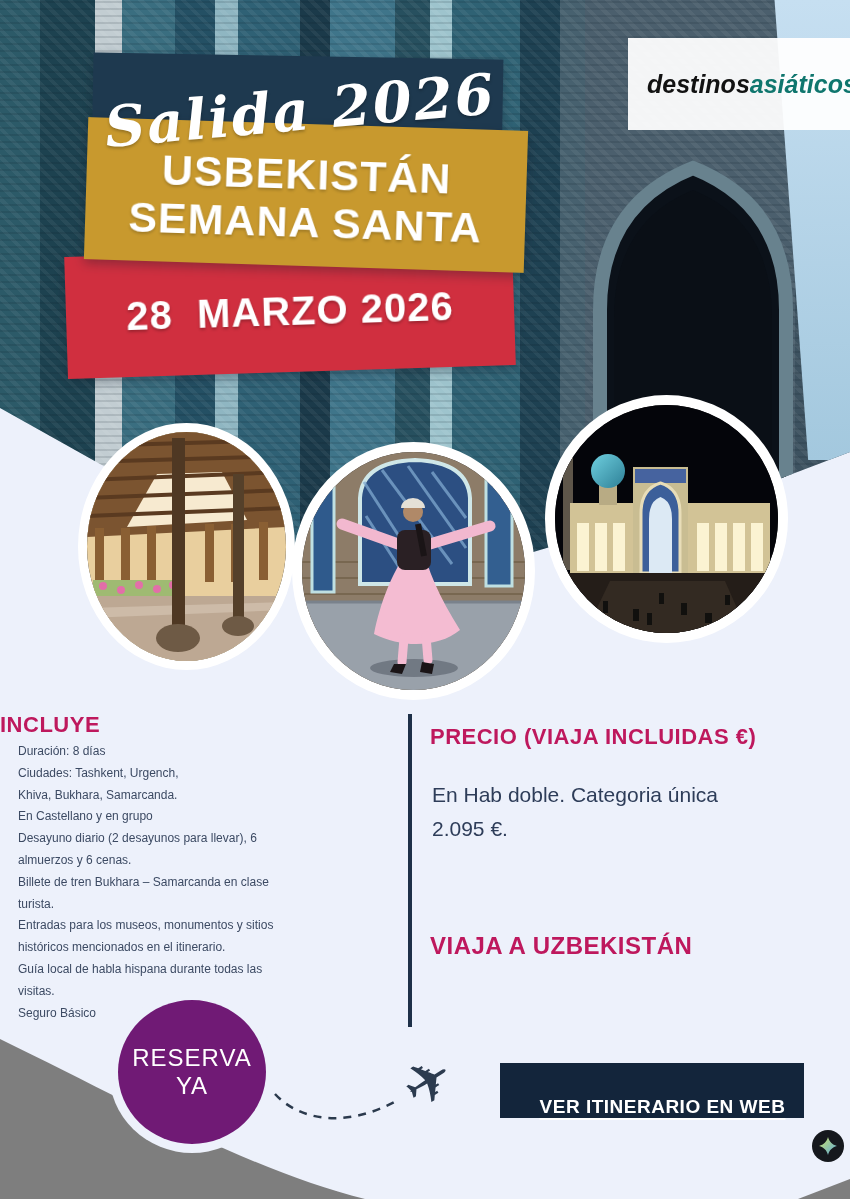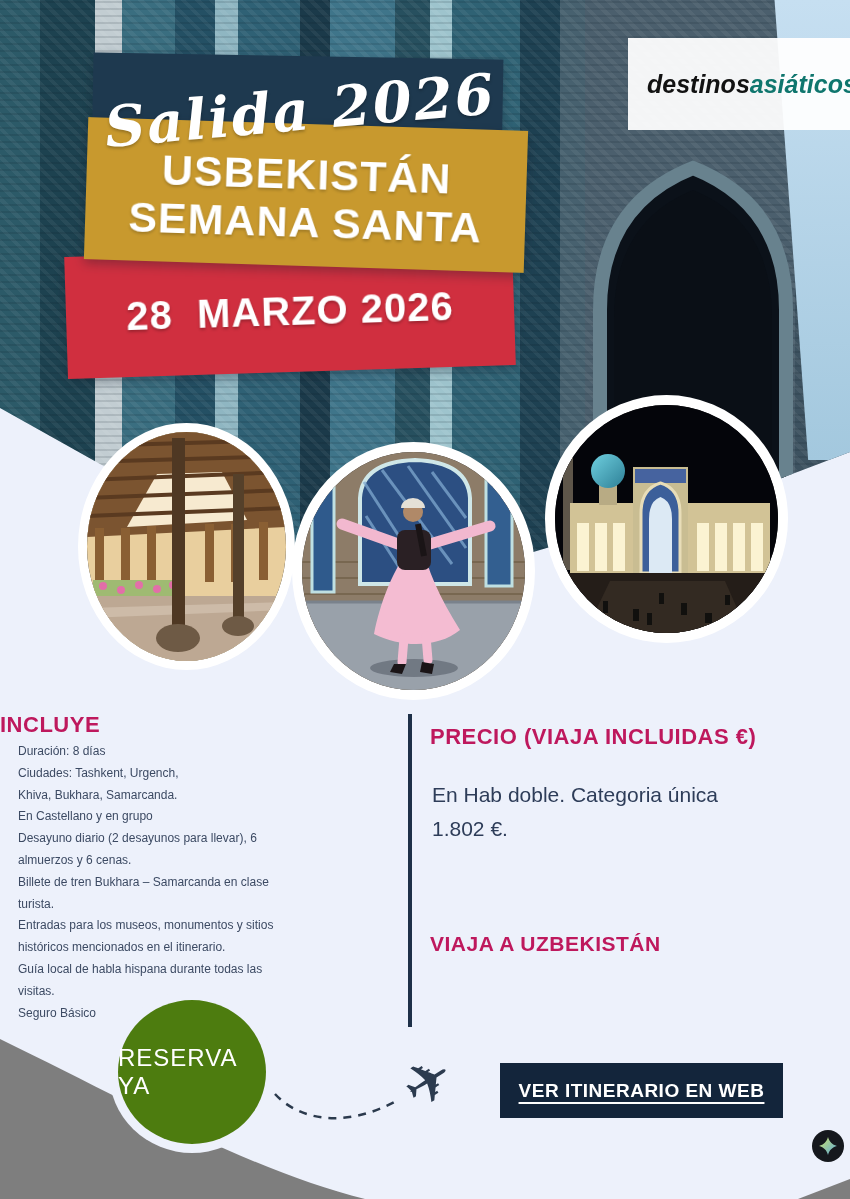--- a/index.html
+++ b/index.html
@@ -66,41 +66,41 @@
   .incluye-body{
     position:absolute;left:18px;top:741px;width:392px;z-index:2;
     font-size:12px;line-height:21.8px;color:#3c4a63;white-space:pre-line;
   }
   .vdivider{position:absolute;left:408px;top:714px;width:4px;height:313px;background:#1e3048;z-index:2;}
   .precio-head{left:430px;top:724px;width:420px;}
   .precio-body{
     position:absolute;left:432px;top:778px;width:400px;z-index:2;
     font-size:21px;line-height:34px;color:#2e3d59;white-space:pre-line;
   }
-  .viaja-head{left:430px;top:932px;width:420px;font-size:21px;}
+  .viaja-head{left:430px;top:932px;width:420px;font-size:24px;}
   .viaja-body{
     position:absolute;left:432px;top:966px;width:400px;z-index:2;
     font-size:16px;line-height:28px;color:#3c4a63;white-space:pre-line;
   }
   
   .reserva{
     position:absolute;left:118px;top:1000px;width:148px;height:144px;z-index:3;
-    background:#4d7c0f;border-radius:50%;box-shadow:0 0 0 9px #edf1fb;
-    display:flex;flex-direction:column;align-items:flex-start;justify-content:center;
+    background:#701a75;border-radius:50%;box-shadow:0 0 0 9px #edf1fb;
+    display:flex;flex-direction:column;align-items:center;justify-content:center;
     color:#fff;font-size:24px;letter-spacing:1px;line-height:28px;cursor:pointer;
   }
   .flight{position:absolute;left:230px;top:1030px;z-index:2;}
   .plane{
     position:absolute;left:404px;top:1048px;z-index:2;
     font-family:"DejaVu Sans",sans-serif;font-size:58px;color:#2c3b4f;
     transform:rotate(-32deg);
   }
   .cta{
     position:absolute;left:500px;top:1063px;width:283px;height:55px;z-index:2;
-    background:#13253b;display:flex;align-items:center;justify-content:center;cursor:pointer;
+    background:#13253b;display:flex;align-items:flex-end;justify-content:center;cursor:pointer;padding-left:21px;
   }
   .cta span{
     color:#fff;font-weight:bold;font-size:19px;letter-spacing:.5px;
     text-decoration:underline;text-underline-offset:5px;text-decoration-thickness:2px;
   }
   
   .footer-svg{position:absolute;left:0;top:1029px;z-index:1;}
   .spark{
     position:absolute;left:812px;top:1130px;width:32px;height:32px;z-index:5;
     background:#15181d;border-radius:50%;display:flex;align-items:center;justify-content:center;cursor:pointer;
@@ -275,21 +275,21 @@
 Billete de tren Bukhara – Samarcanda en clase
 turista.
 Entradas para los museos, monumentos y sitios
 históricos mencionados en el itinerario.
 Guía local de habla hispana durante todas las
 visitas.
 Seguro Básico</div>
   <div class="vdivider"></div>
   <div class="precio-head">PRECIO (VIAJA INCLUIDAS €)</div>
   <div class="precio-body">En Hab doble. Categoria única
-1.802 €.</div>
+2.095 €.</div>
   <div class="viaja-head">VIAJA A UZBEKISTÁN</div>
 
   <div class="reserva">
     <span>RESERVA</span>
     <span>YA</span>
   </div>
 
   <svg class="flight" width="200" height="110">
     <path d="M36,52 C60,92 115,100 168,70" fill="none" stroke="#2b3a4d" stroke-width="2.5" stroke-dasharray="8 7"></path>
   </svg>

